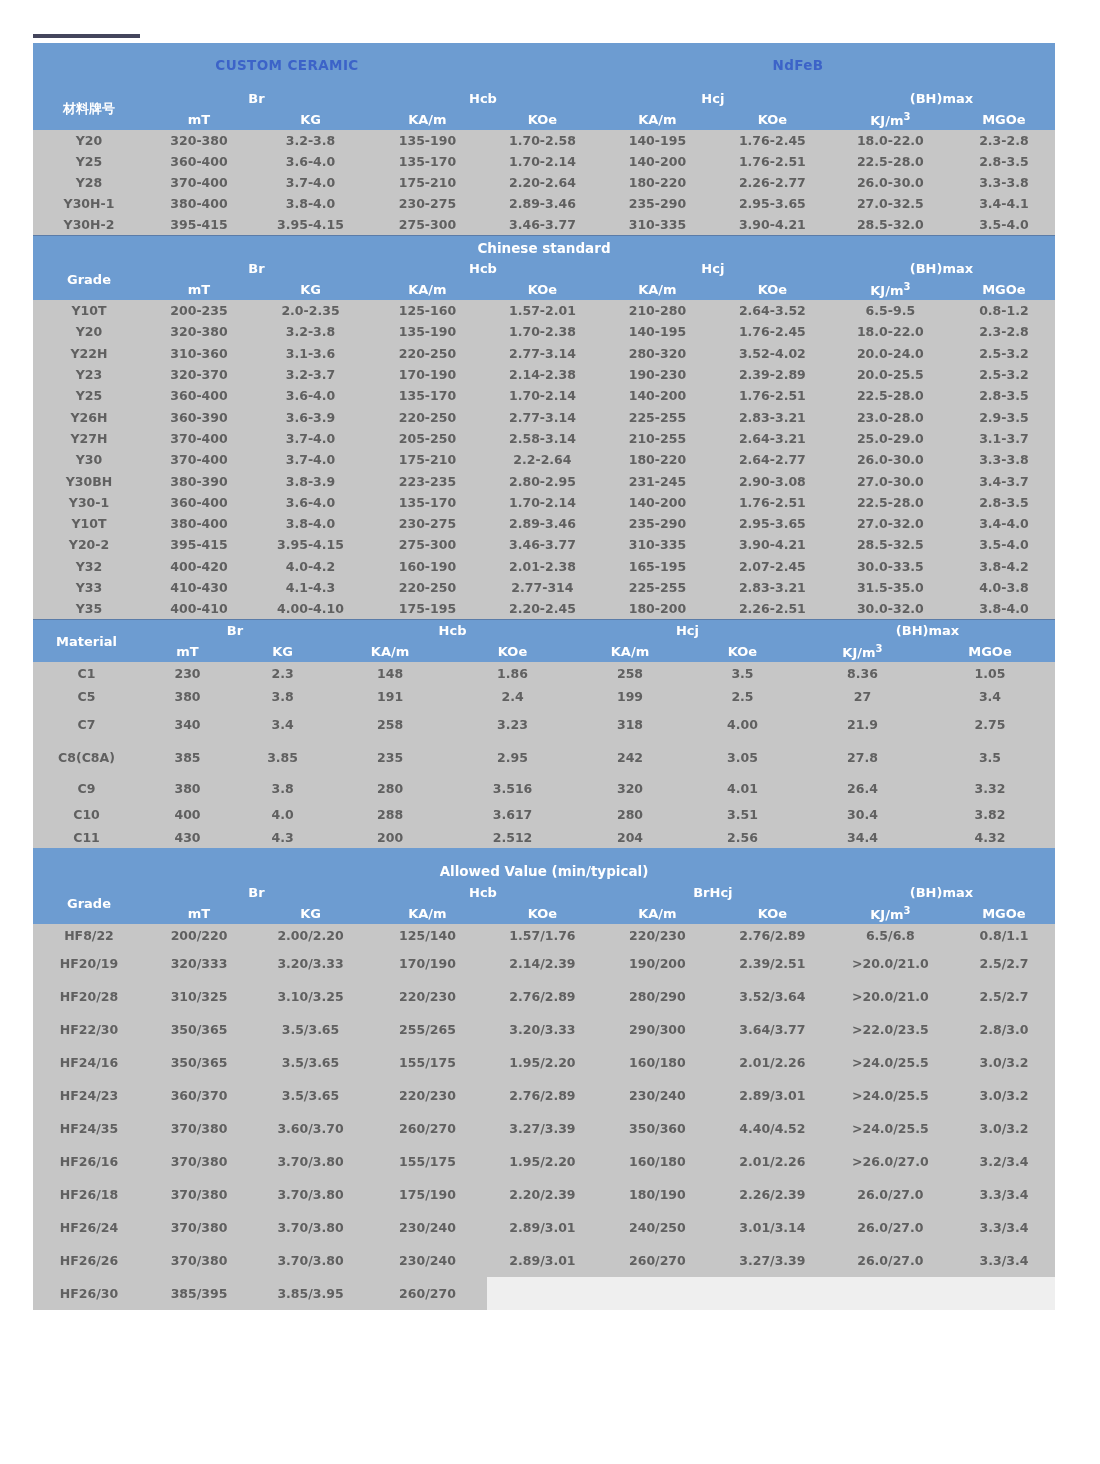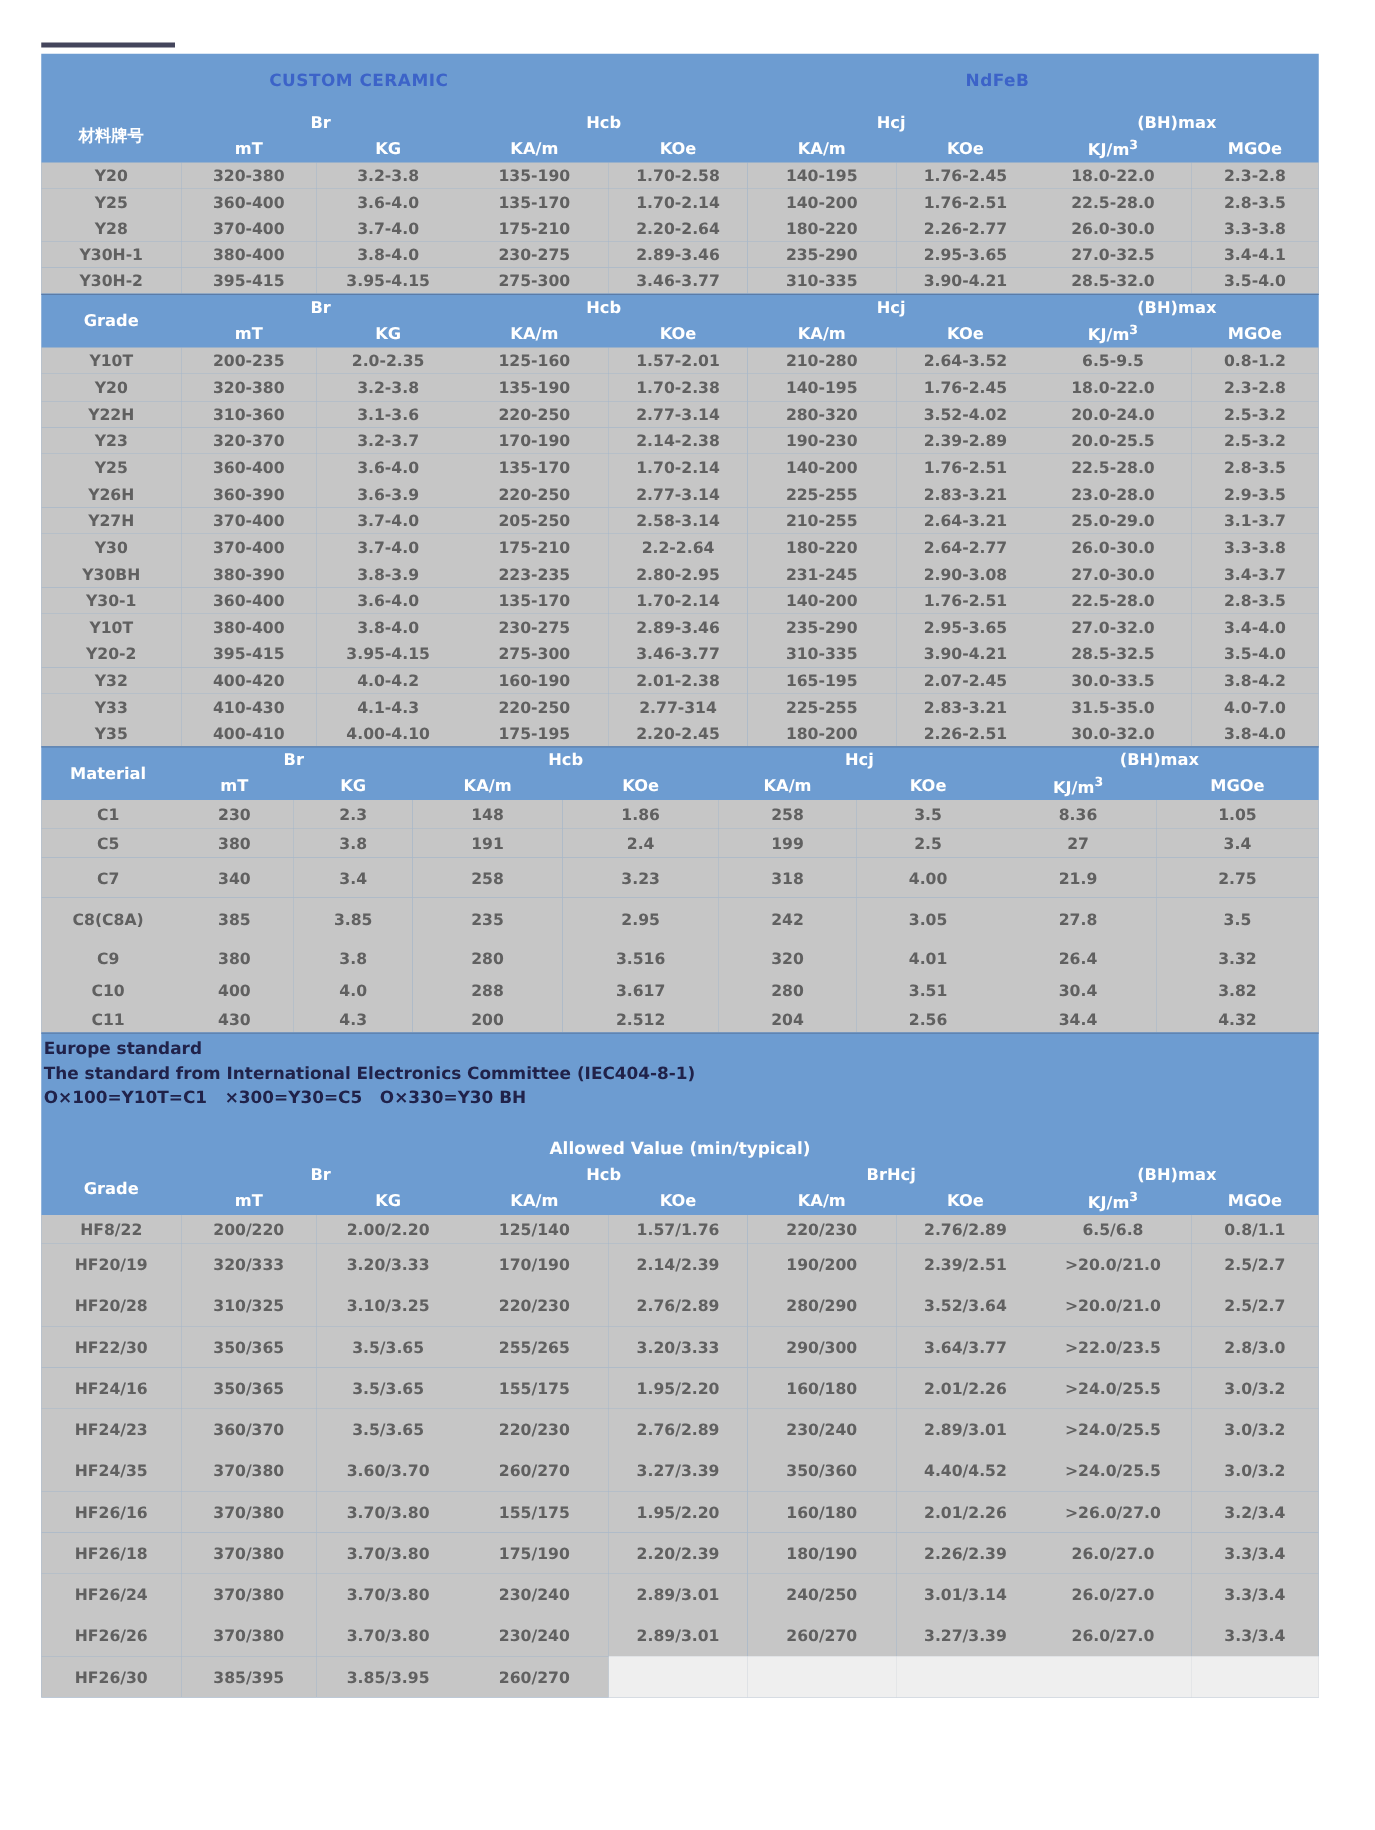--- a/index.html
+++ b/index.html
@@ -152,20 +152,21 @@
               <td>3.90-4.21</td>
               <td>28.5-32.0</td>
               <td>3.5-4.0</td>
             </tr>
           </tbody>
         </table>
       </div>
   </section>
 
   <section class="blue s1">
+    <div class="tbl-title">Chinese standard</div>
     <div>
         <table class="grid">
           <colgroup>
             <col style="width: 10.96%;">
             <col style="width: 10.57%;">
             <col style="width: 11.25%;">
             <col style="width: 11.64%;">
             <col style="width: 10.86%;">
             <col style="width: 11.64%;">
             <col style="width: 10.86%;">
@@ -337,21 +338,21 @@
             </tr>
             <tr style="height: 21.3px;">
               <td>Y33</td>
               <td>410-430</td>
               <td>4.1-4.3</td>
               <td>220-250</td>
               <td>2.77-314</td>
               <td>225-255</td>
               <td>2.83-3.21</td>
               <td>31.5-35.0</td>
-              <td>4.0-7.0</td>
+              <td>4.0-3.8</td>
             </tr>
             <tr style="height: 21.3px;">
               <td>Y35</td>
               <td>400-410</td>
               <td>4.00-4.10</td>
               <td>175-195</td>
               <td>2.20-2.45</td>
               <td>180-200</td>
               <td>2.26-2.51</td>
               <td>30.0-32.0</td>
@@ -471,25 +472,20 @@
               <td>204</td>
               <td>2.56</td>
               <td>34.4</td>
               <td>4.32</td>
             </tr>
           </tbody>
         </table>
       </div>
   </section>
 
-  <div class="europe blue">
-    <div class="eline">Europe standard</div>
-    <div class="eline">The standard from International Electronics Committee (IEC404-8-1)</div>
-    <div class="eline">O×100=Y10T=C1   ×300=Y30=C5   O×330=Y30 BH</div>
-  </div>
 
   <section class="blue s3">
     <div class="tbl-title">Allowed Value (min/typical)</div>
     <div>
         <table class="grid">
           <colgroup>
             <col style="width: 10.96%;">
             <col style="width: 10.57%;">
             <col style="width: 11.25%;">
             <col style="width: 11.64%;">

